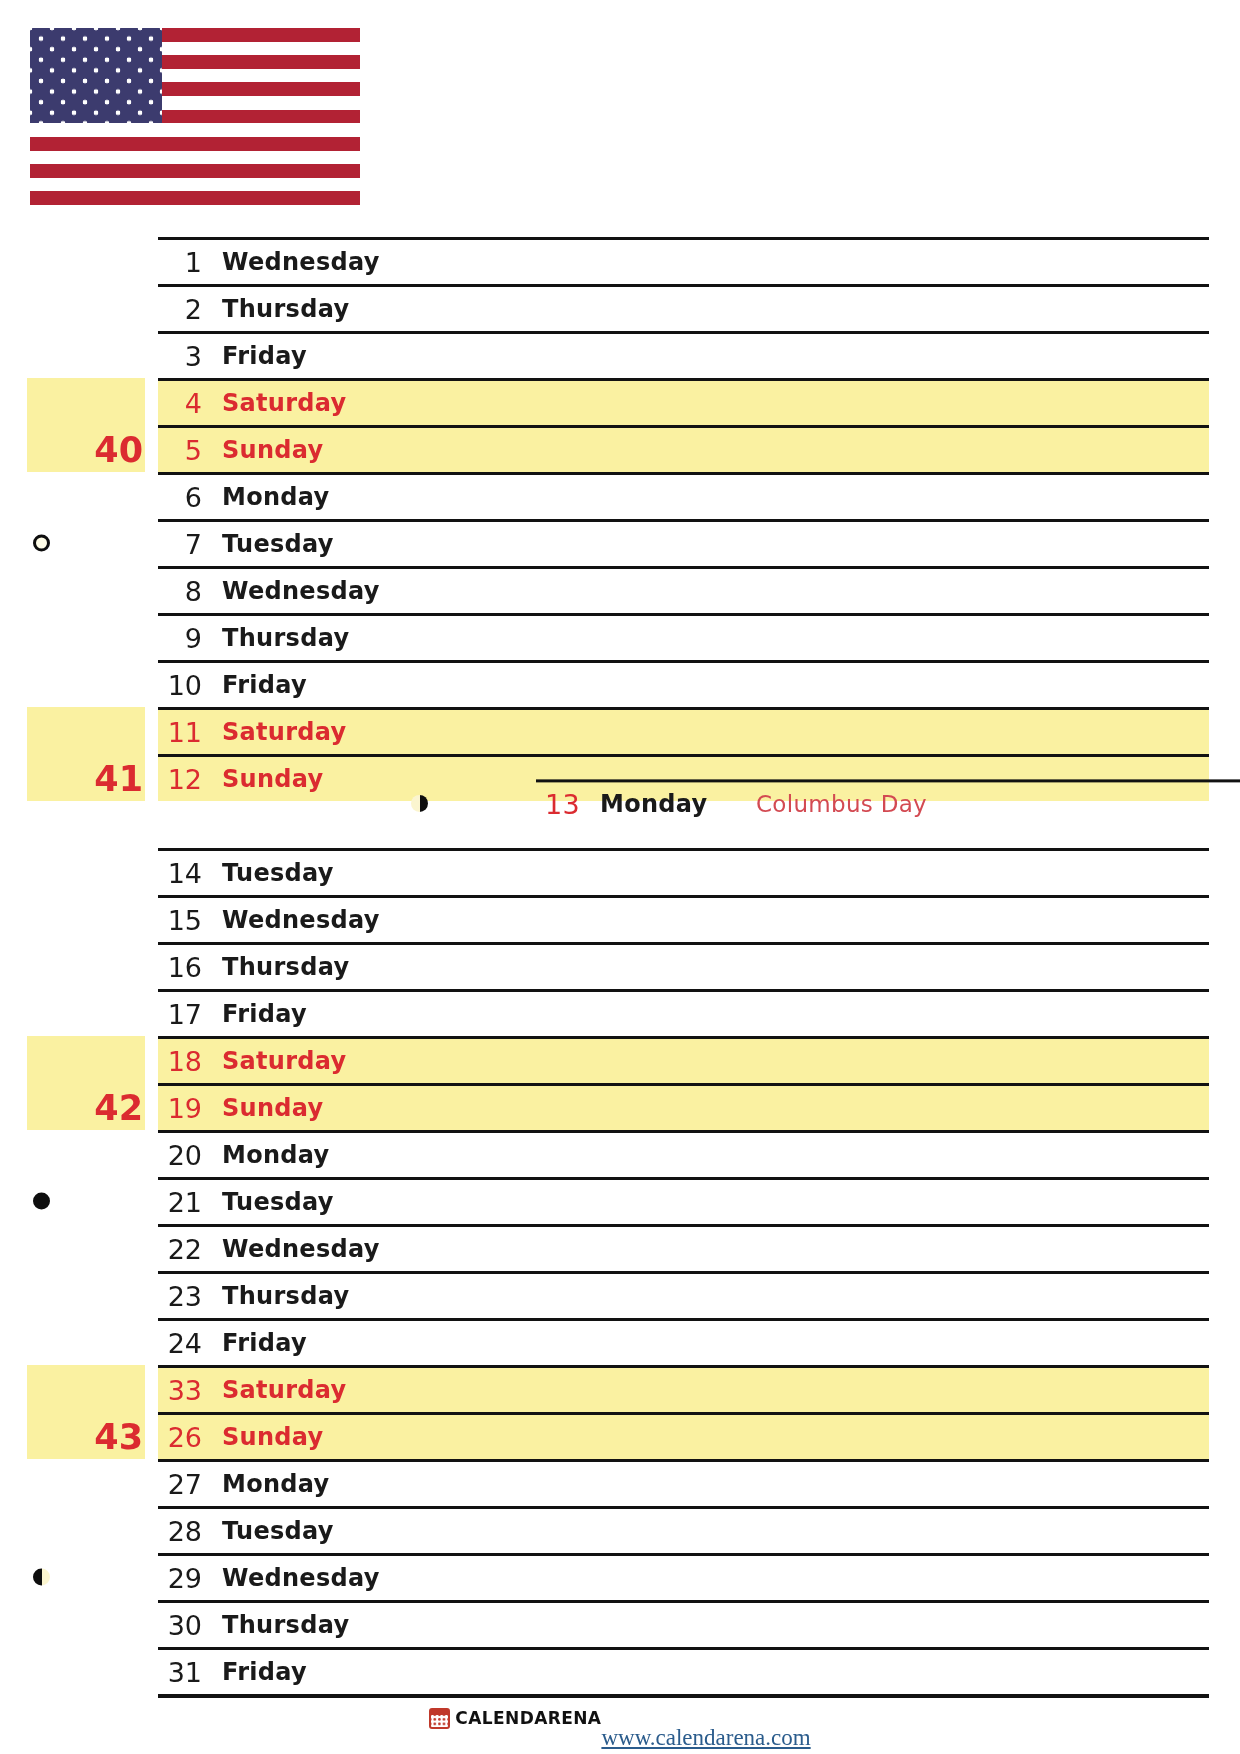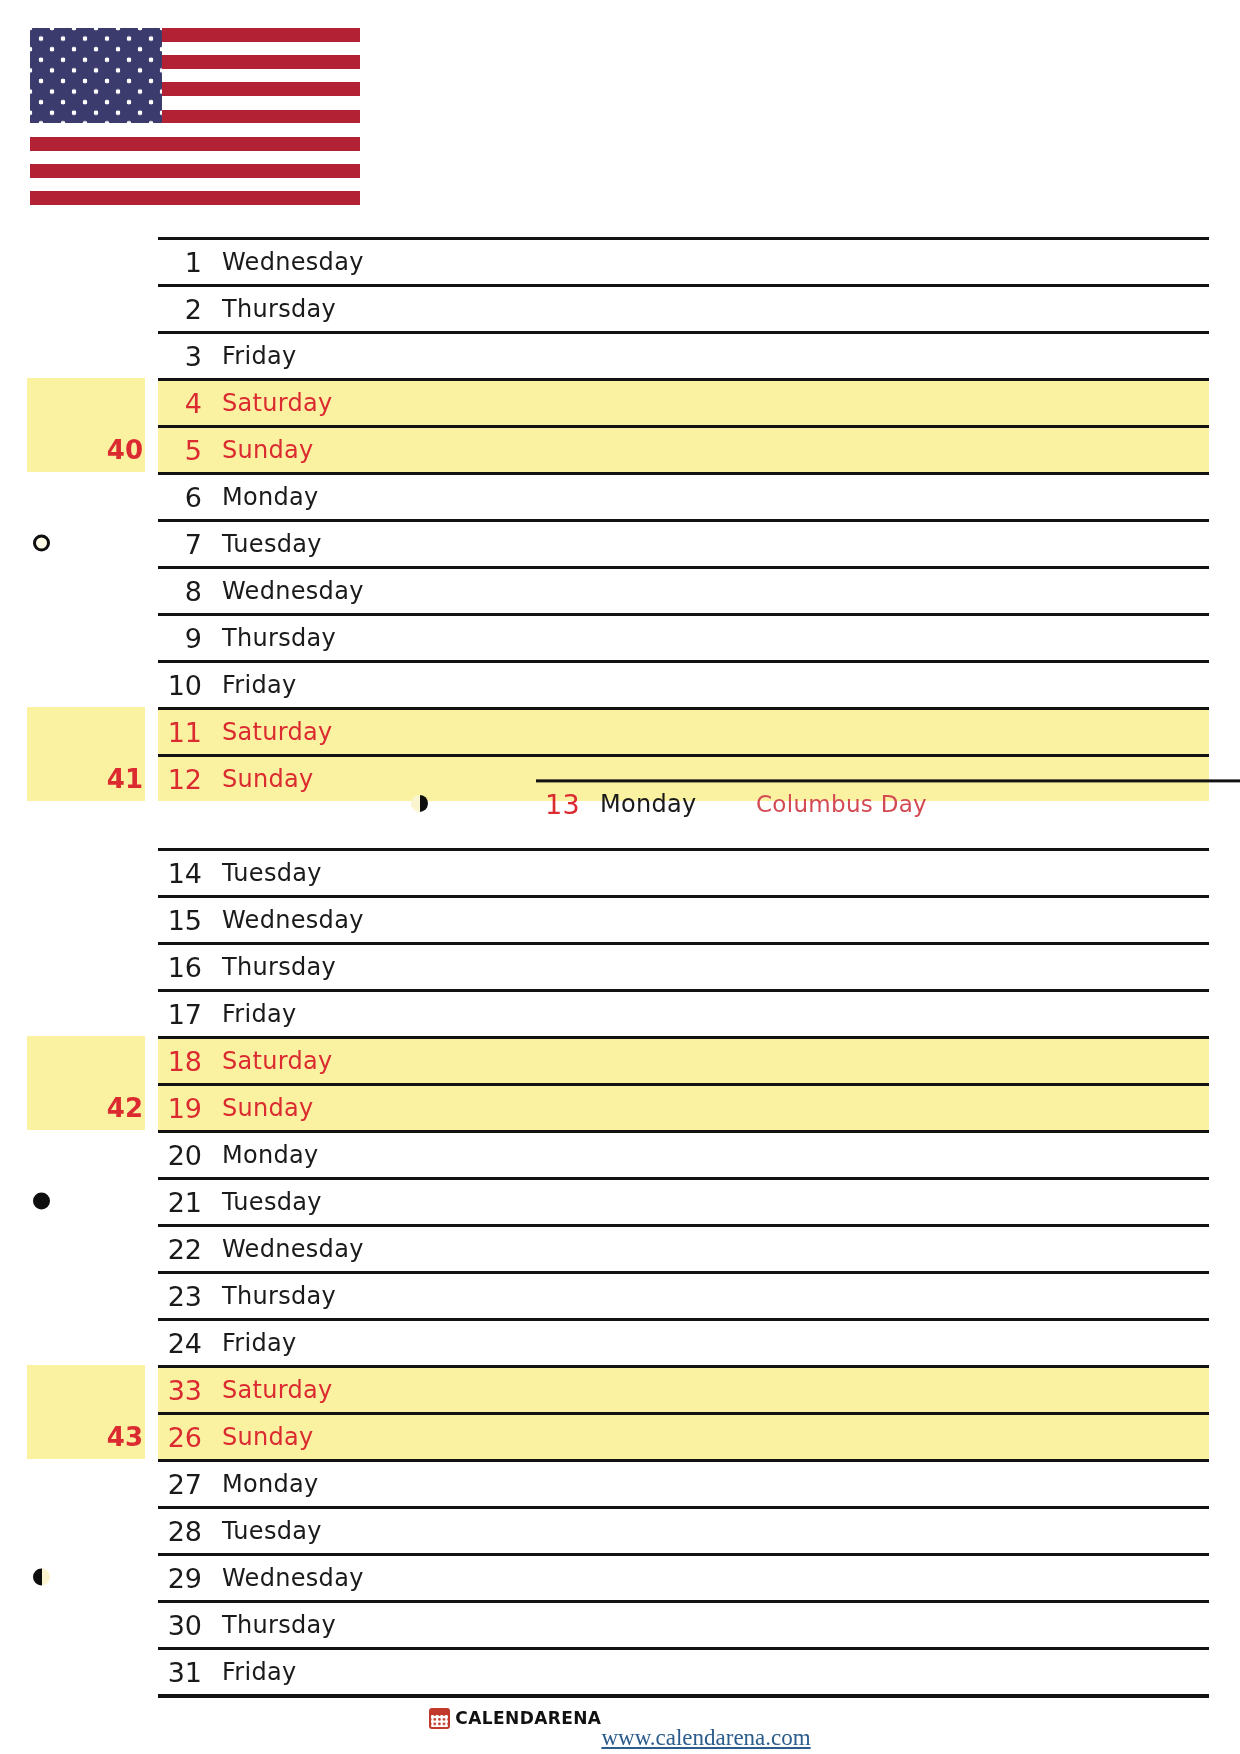--- a/index.html
+++ b/index.html
@@ -48,30 +48,30 @@
   }
   .bottomline{
     position:absolute;left:158px;right:31px;top:1457px;height:3.5px;background:#121212;
   }
   .num{
     position:absolute;left:158px;width:44px;top:50%;transform:translateY(-46%);
     text-align:right;font-size:27px;font-weight:500;color:#1A1A1A;line-height:1;
   }
   .dayname{
     position:absolute;left:222px;top:50%;transform:translateY(-46%);
-    font-size:24px;font-weight:400;color:#1A1A1A;line-height:1;letter-spacing:0.3px;
+    font-size:24px;font-weight:700;color:#1A1A1A;line-height:1;letter-spacing:0.3px;
   }
   .row.weekend .num,.row.weekend .dayname,.row.holiday .num{color:#DB2B30;}
   .holiday{
     position:absolute;left:378px;top:50%;transform:translateY(-46%);
     font-size:23px;font-weight:500;color:#D34A52;line-height:1;letter-spacing:0.3px;
   }
   .wk{
     position:absolute;left:27px;width:116px;top:50%;transform:translateY(-46%);
-    text-align:right;font-size:26px;font-weight:700;color:#DB2B30;line-height:1;
+    text-align:right;font-size:35px;font-weight:700;color:#DB2B30;line-height:1;
   }
 
   
   .moon{
     position:absolute;left:33px;top:50%;transform:translateY(-50%);
     width:17px;height:17px;border-radius:50%;box-sizing:border-box;
   }
   .moon.full-moon{background:#FFFDE8;border:3.2px solid #0E0E0E;}
   .moon.last-quarter{background:linear-gradient(90deg,#FBF5CF 0 50%,#0E0E0E 50% 100%);}
   .moon.new-moon{background:#0E0E0E;}

